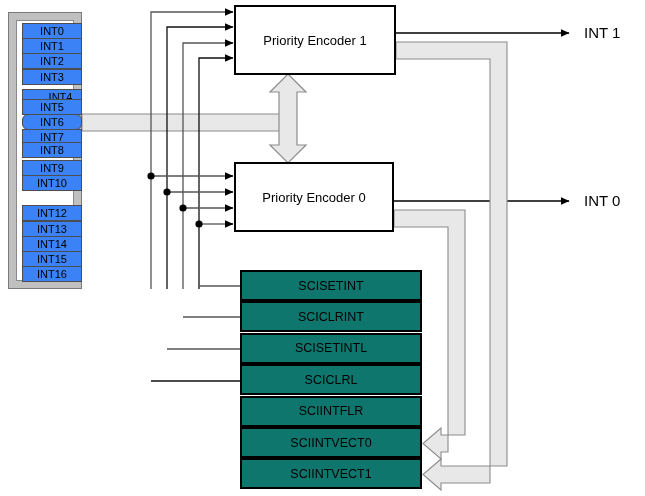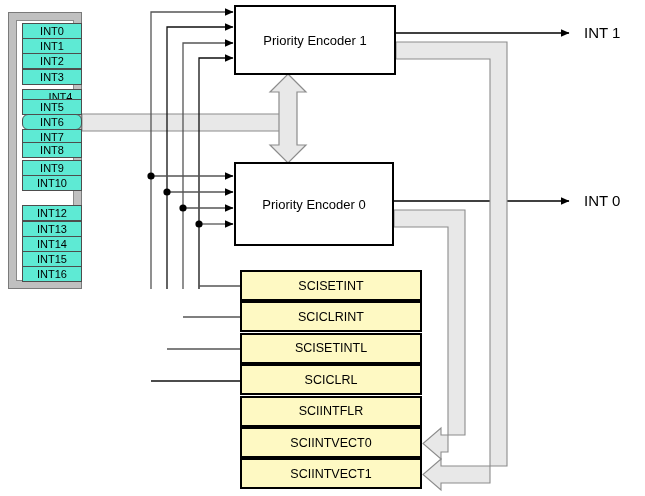--- a/index.html
+++ b/index.html
@@ -1,25 +1,25 @@
 <!DOCTYPE html>
 <html><head>
 <meta charset="utf-8">
 <style>
   html,body{margin:0;padding:0;background:#ffffff;}
   body{width:645px;height:496px;position:relative;overflow:hidden;
        font-family:"Liberation Sans","DejaVu Sans",sans-serif;}
   #stage{position:absolute;left:0;top:0;width:645px;height:496px;}
   svg{position:absolute;left:0;top:0;width:645px;height:496px;}
   .int-row{position:absolute;left:22px;width:60px;height:16px;
-           background:#5eead4;border:1px solid #4d4d4d;
+           background:#3b82f6;border:1px solid #4d4d4d;
            box-sizing:border-box;display:flex;align-items:center;
            justify-content:center;font-size:11px;color:#000;}
   .reg-row{position:absolute;left:240px;width:182px;height:31px;
-           background:#fef9c3;border:2px solid #000;box-sizing:border-box;
+           background:#0f766e;border:2px solid #000;box-sizing:border-box;
            display:flex;align-items:center;justify-content:center;
            font-size:12.5px;color:#000;}
   .enc{position:absolute;background:#ffffff;border:2.5px solid #000;
        box-sizing:border-box;display:flex;align-items:center;
        justify-content:center;font-size:13px;color:#000;text-align:center;}
   .outlabel{position:absolute;font-size:15px;color:#000;white-space:nowrap;}
   .frame{position:absolute;left:8px;top:12px;width:74px;height:277px;
          background:#c0c0c0;border:1px solid #7a7a7a;box-sizing:border-box;}
 </style>
 </head>
@@ -150,21 +150,21 @@
       </div>
       <div class="int-row" style="top: 266.2px;">
         <span>INT16</span>
       </div>
     </div>
 
   <div class="enc" style="left:234px;top:5px;width:162px;height:70px;">
     <span>Priority Encoder 1</span>
   </div>
 
-  <div class="enc" style="left:234px;top:162px;width:160px;height:84px;">
+  <div class="enc" style="left:234px;top:162px;width:160px;height:70px;">
     <span>Priority Encoder 0</span>
   </div>
 
   <div id="reg-rows">
       <div class="reg-row" style="top: 270px;">
         <span>SCISETINT</span>
       </div>
       <div class="reg-row" style="top: 301.4px;">
         <span>SCICLRINT</span>
       </div>

